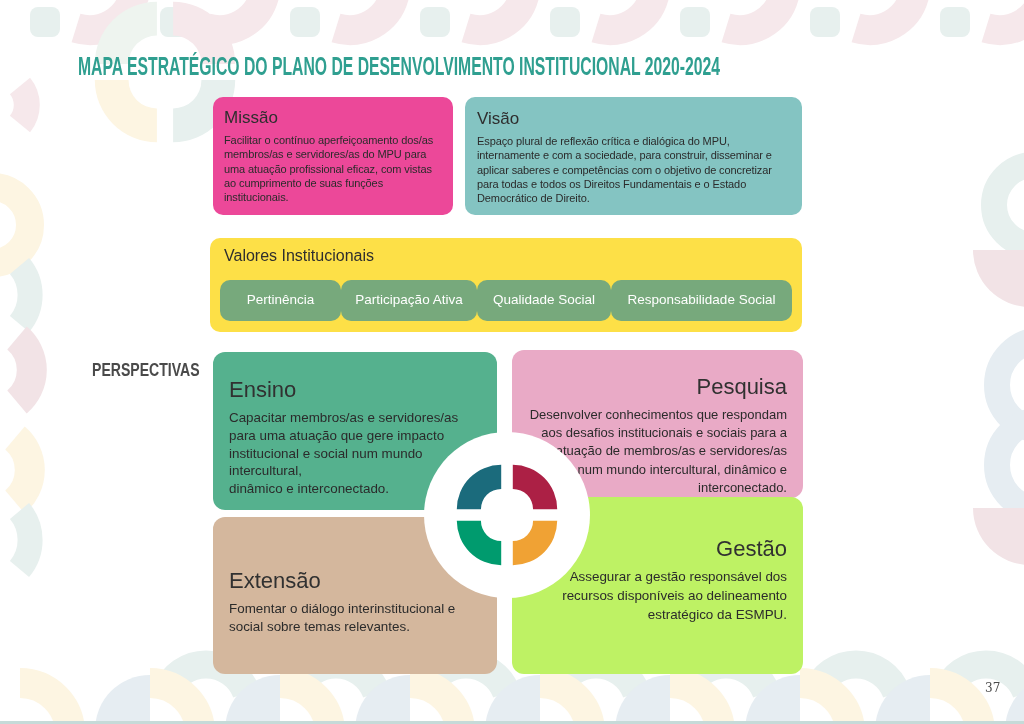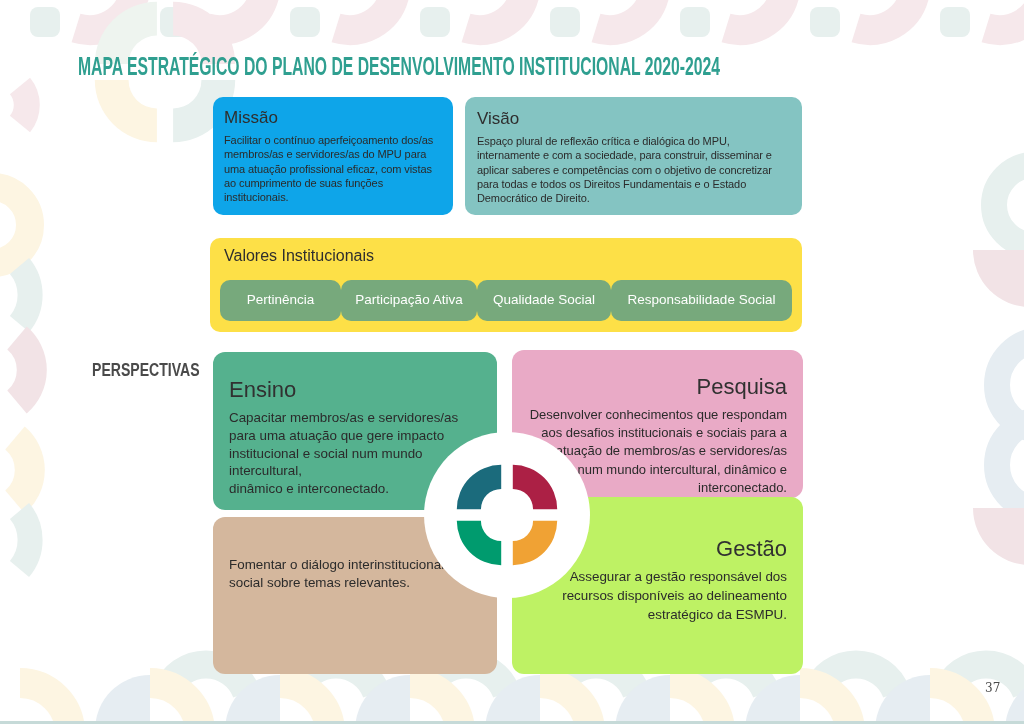--- a/index.html
+++ b/index.html
@@ -20,21 +20,21 @@
   .persp{
     position:absolute;left:92px;top:359px;
     font-size:19px;font-weight:700;color:#4a4a4a;
     white-space:nowrap;transform:scaleX(0.74);transform-origin:left top;
   }
 
   .card{position:absolute;border-radius:10px;box-sizing:border-box;}
   .card-h{font-size:17px;color:#2e2e2e;margin:0 0 5px 0;}
   .card-b{font-size:11px;line-height:1.3;color:#2b2b2b;letter-spacing:-0.1px;}
 
-  .mission{left:213px;top:97px;width:240px;height:118px;background:#0ea5e9;padding:11px 11px;}
+  .mission{left:213px;top:97px;width:240px;height:118px;background:#ec4899;padding:11px 11px;}
   .vision{left:465px;top:97px;width:337px;height:118px;background:#84c4c2;padding:12px 12px;}
 
   .values{left:210px;top:238px;width:592px;height:94px;background:#fde047;}
   .values-h{font-size:16px;color:#2e2e2e;padding:9px 0 0 14px;}
   .pills{position:absolute;left:10px;right:10px;bottom:11px;height:41px;display:flex;}
   .pill{
     background:#77a97c;border-radius:10px;color:#ffffff;
     display:flex;align-items:center;justify-content:center;text-align:center;
     font-size:13.5px;line-height:1.1;padding:2px 4px;box-sizing:border-box;
   }
@@ -152,20 +152,21 @@
   <div class="quad-b">Capacitar membros/as e servidores/as para uma atuação que gere impacto institucional e social num mundo intercultural,
 dinâmico e interconectado.</div>
 </div>
 
 <div class="quad pesquisa">
   <div class="quad-h">Pesquisa</div>
   <div class="quad-b">Desenvolver conhecimentos que respondam aos desafios institucionais e sociais para a atuação de membros/as e servidores/as num mundo intercultural, dinâmico e interconectado.</div>
 </div>
 
 <div class="quad extensao">
+  <div class="quad-h">Extensão</div>
   <div class="quad-b">Fomentar o diálogo interinstitucional e social sobre temas relevantes.</div>
 </div>
 
 <div class="quad gestao">
   <div class="quad-h">Gestão</div>
   <div class="quad-b">Assegurar a gestão responsável dos recursos disponíveis ao delineamento estratégico da ESMPU.</div>
 </div>
 
 <div class="logo-badge">
   <svg width="112" height="112" viewBox="-58 -58 116 116" xmlns="http://www.w3.org/2000/svg">

